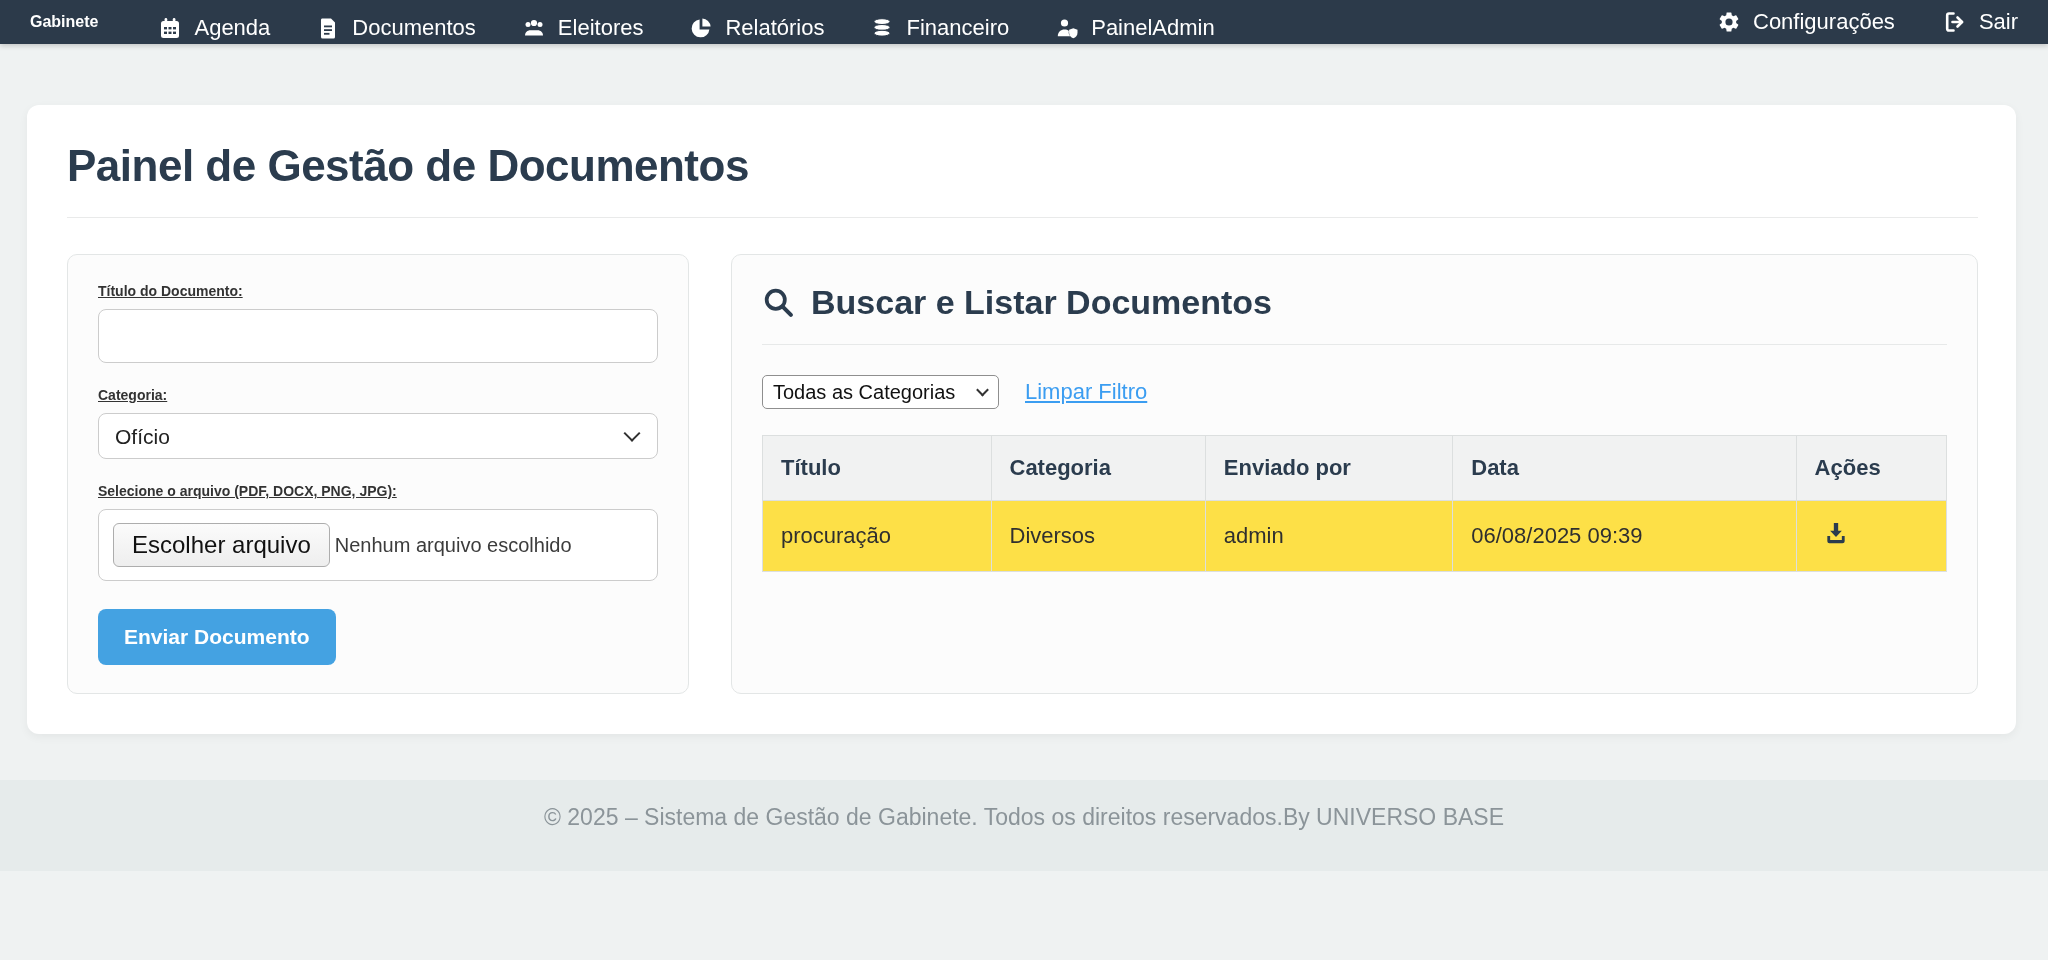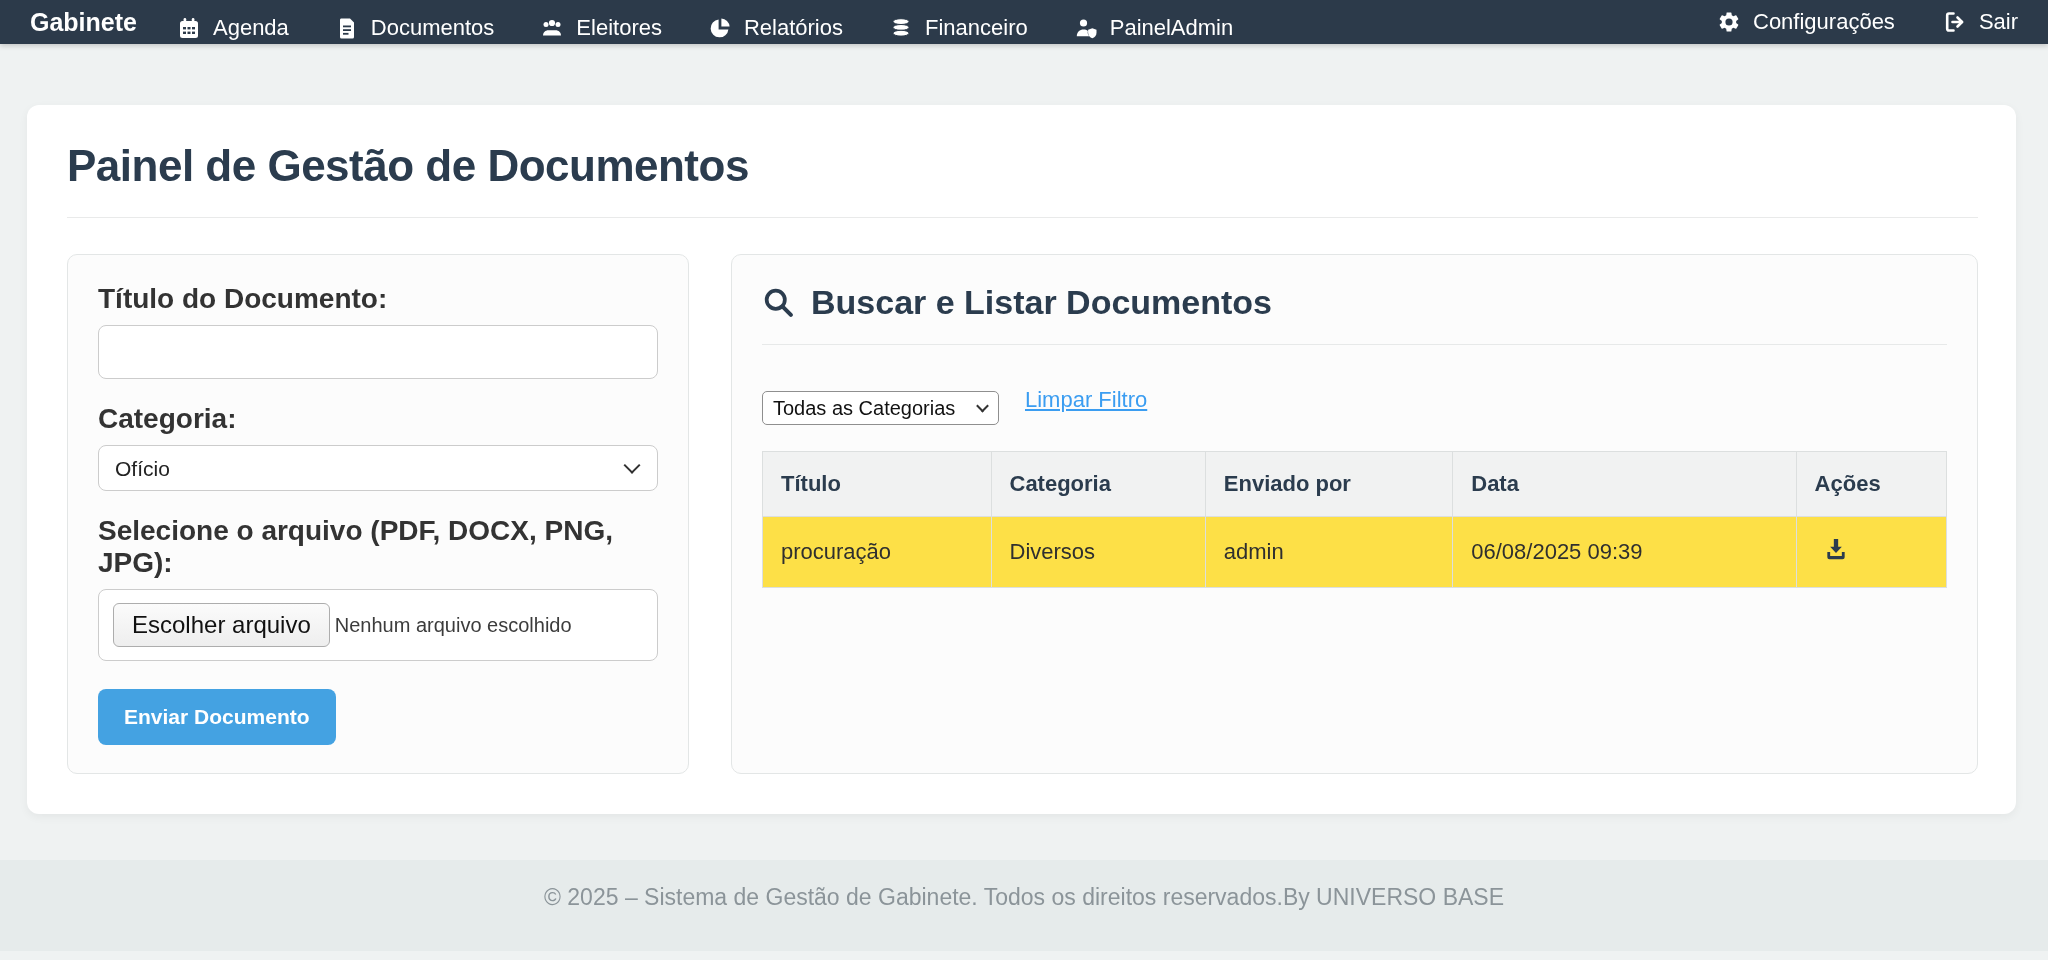--- a/index.html
+++ b/index.html
@@ -30,23 +30,23 @@
   .navbar{
     height:44px;
     background:var(--nav-bg);
     display:flex;
     align-items:center;
     padding:0 30px;
     color:#fff;
     box-shadow:0 2px 5px rgba(0,0,0,.18);
   }
   .brand{
-    font-size:25px;
+    font-size:16px;
     font-weight:bold;
-    margin-right:40px;
+    margin-right:60px;
     cursor:pointer;
     white-space:nowrap;
   }
   .nav-items{display:flex;align-items:center;gap:46px;margin-top:12px;}
   .nav-item{
     display:flex;align-items:center;gap:12px;
     font-size:22px;cursor:pointer;white-space:nowrap;
   }
   .nav-item svg{width:24px;height:24px;display:block;}
   .nav-right{margin-left:auto;display:flex;align-items:center;gap:48px;}
@@ -83,22 +83,23 @@
     margin:0 0 26px 0;
     display:flex;align-items:center;gap:16px;
     font-size:34px;font-weight:bold;color:var(--heading);
     padding-bottom:22px;border-bottom:1px solid #e7e9e9;
   }
   h2.panel-title svg{width:33px;height:33px;flex:0 0 auto;}
 
   
   .field-label{
     display:block;
-    font-size:28px;font-weight:bold;color:var(--label-color);
+    font-size:14px;font-weight:bold;color:var(--label-color);
     margin:24px 0 10px 0;
+    text-decoration:underline;
   }
   .text-input{
     width:100%;height:54px;
     border:1px solid var(--input-border);border-radius:8px;
     font-size:21px;padding:0 14px;background:#fff;outline:none;
     font-family:"Liberation Sans",sans-serif;
   }
   .select-wrap{position:relative;}
   select.big-select{
     width:100%;height:46px;
@@ -132,21 +133,21 @@
     margin-top:28px;
     background:var(--accent);
     border:none;border-radius:8px;
     color:#fff;font-size:21px;font-weight:bold;
     padding:16px 26px;cursor:pointer;
     font-family:"Liberation Sans",sans-serif;
   }
 
   
   .filter-row{display:flex;align-items:center;gap:26px;margin:30px 0 26px 0;}
-  .small-select-wrap{position:relative;display:inline-block;margin-top:16px;}
+  .small-select-wrap{position:relative;display:inline-block;}
   select.small-select{
     font-size:20px;color:#111;
     padding:5px 42px 5px 10px;
     border:1px solid #8f8f8f;border-radius:5px;background:#fff;
     appearance:none;-webkit-appearance:none;-moz-appearance:none;
     font-family:"Liberation Sans",sans-serif;
   }
   .small-select-wrap .chev{right:12px;width:9px;height:9px;border-width:2.2px;border-color:#333;}
   a.clear-link{color:var(--link);font-size:22px;text-decoration:underline;cursor:pointer;}
 

